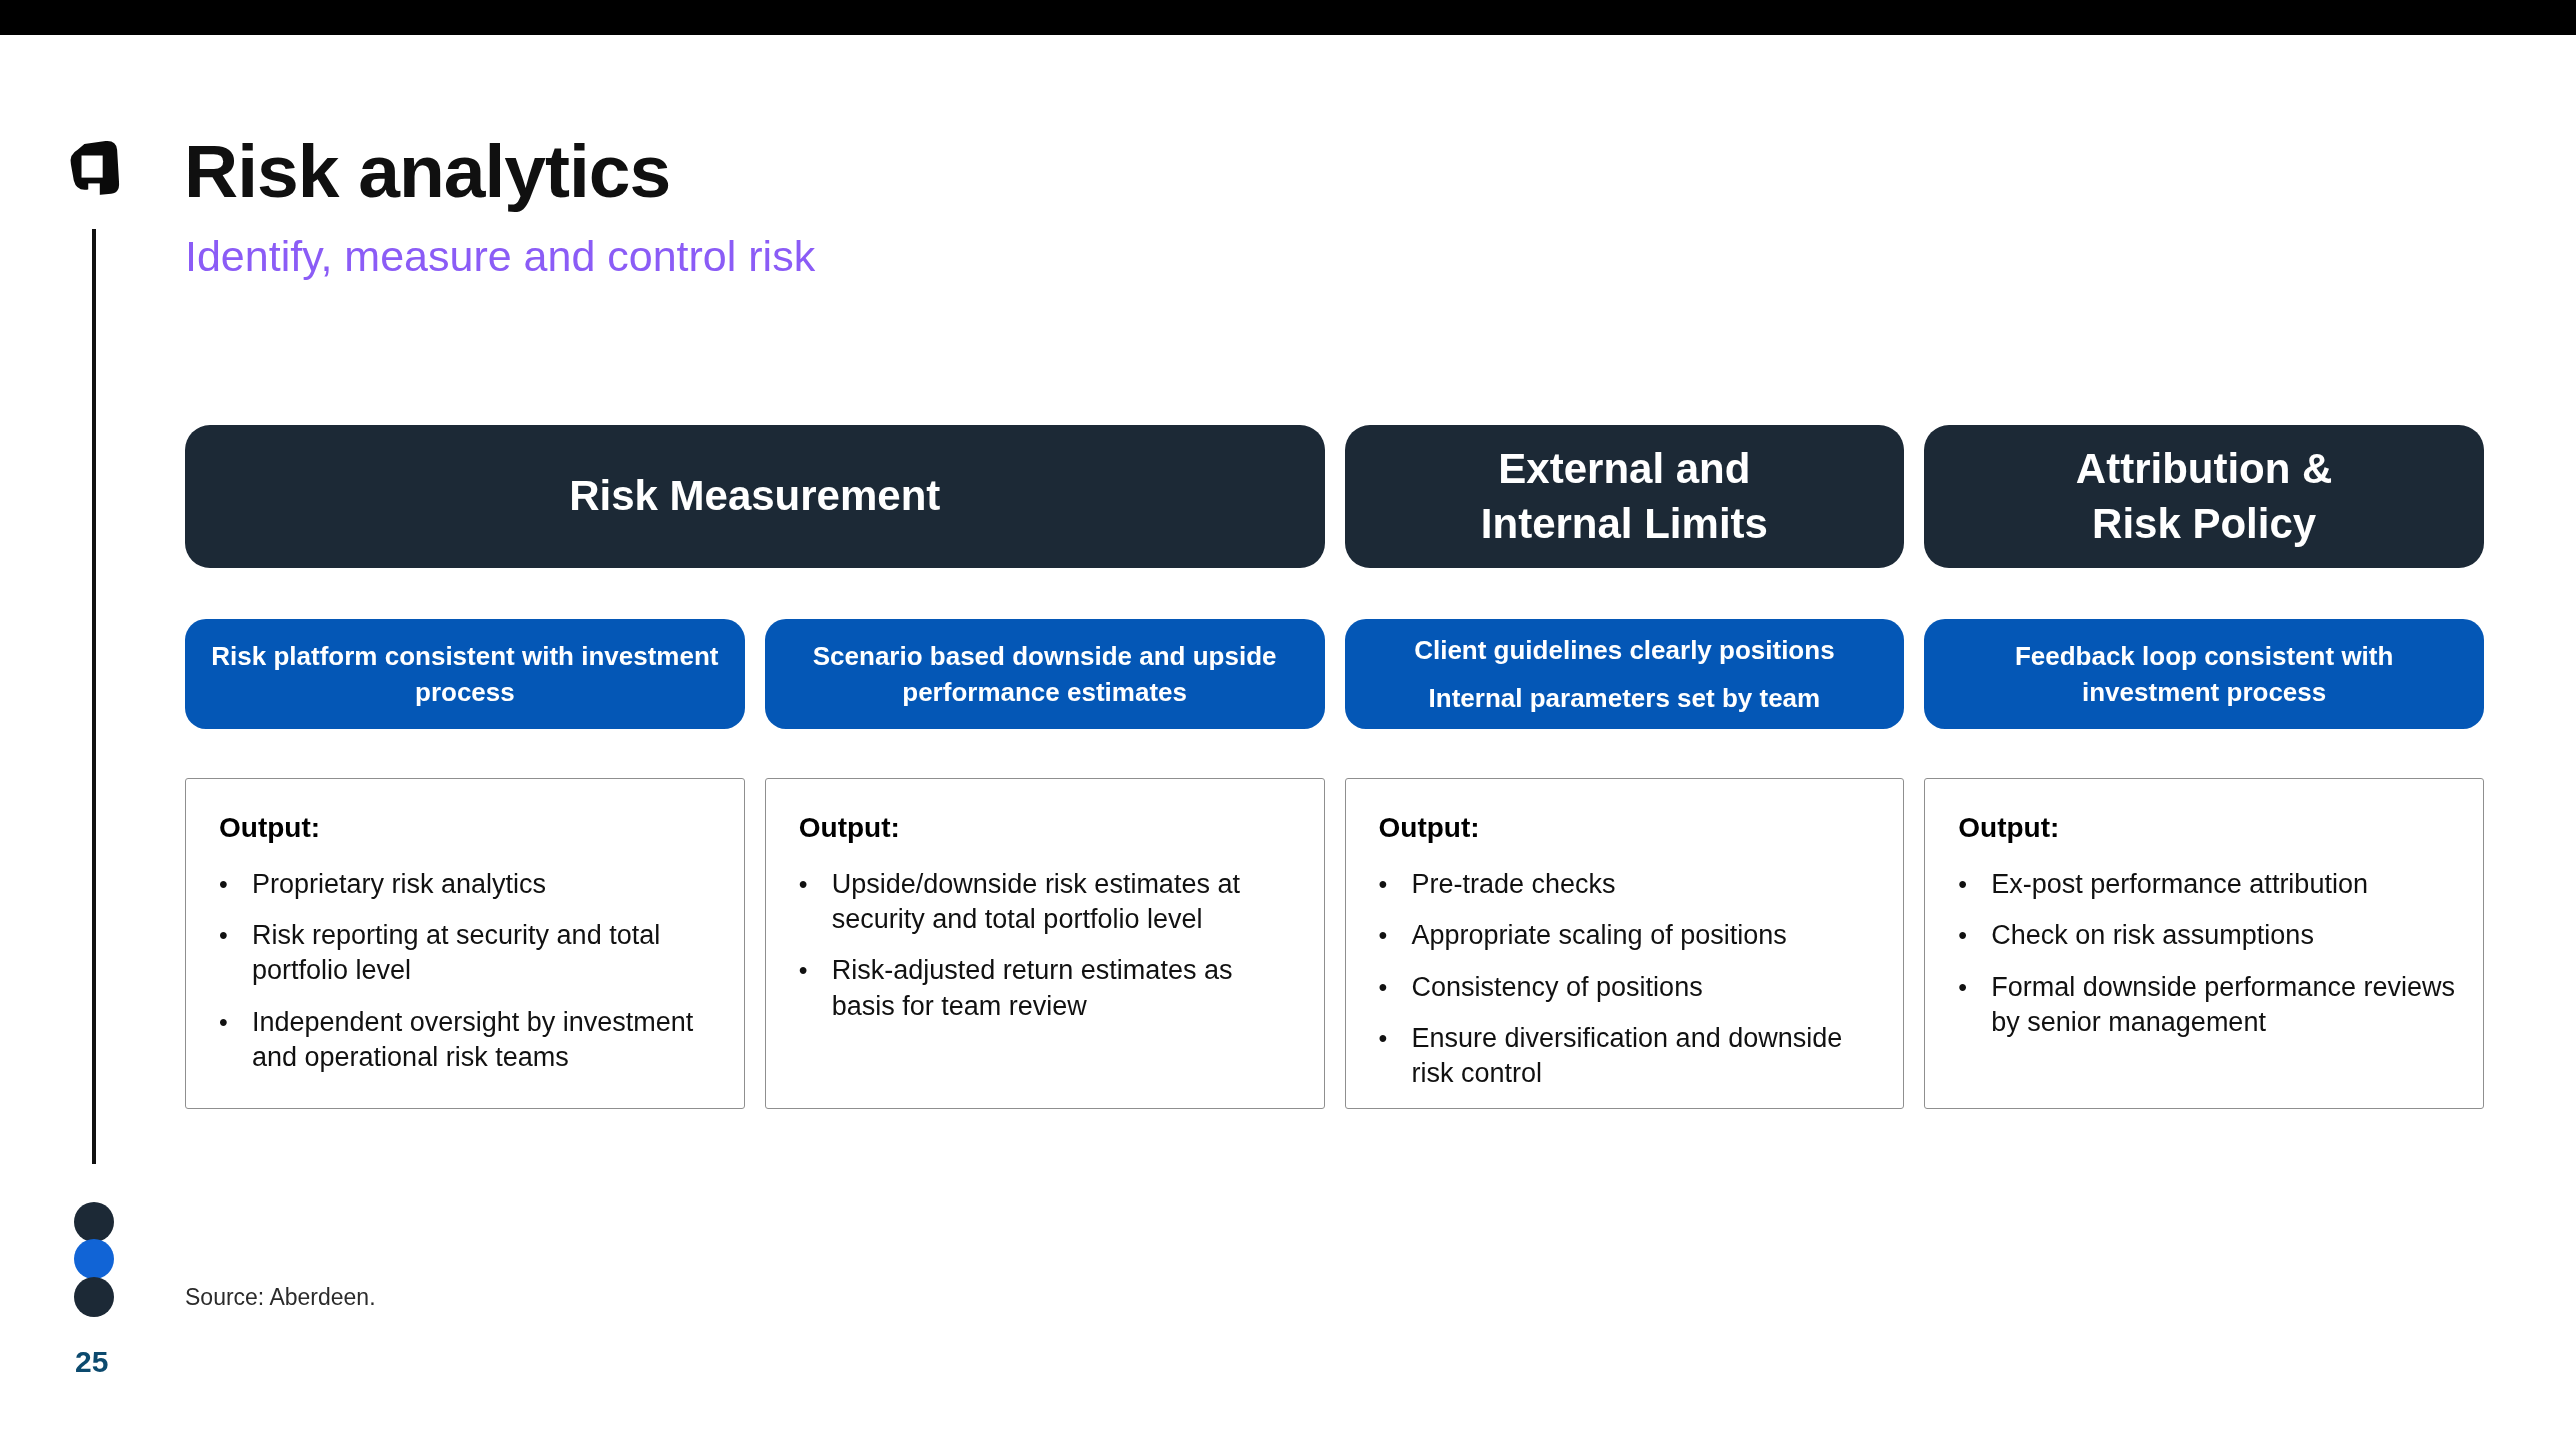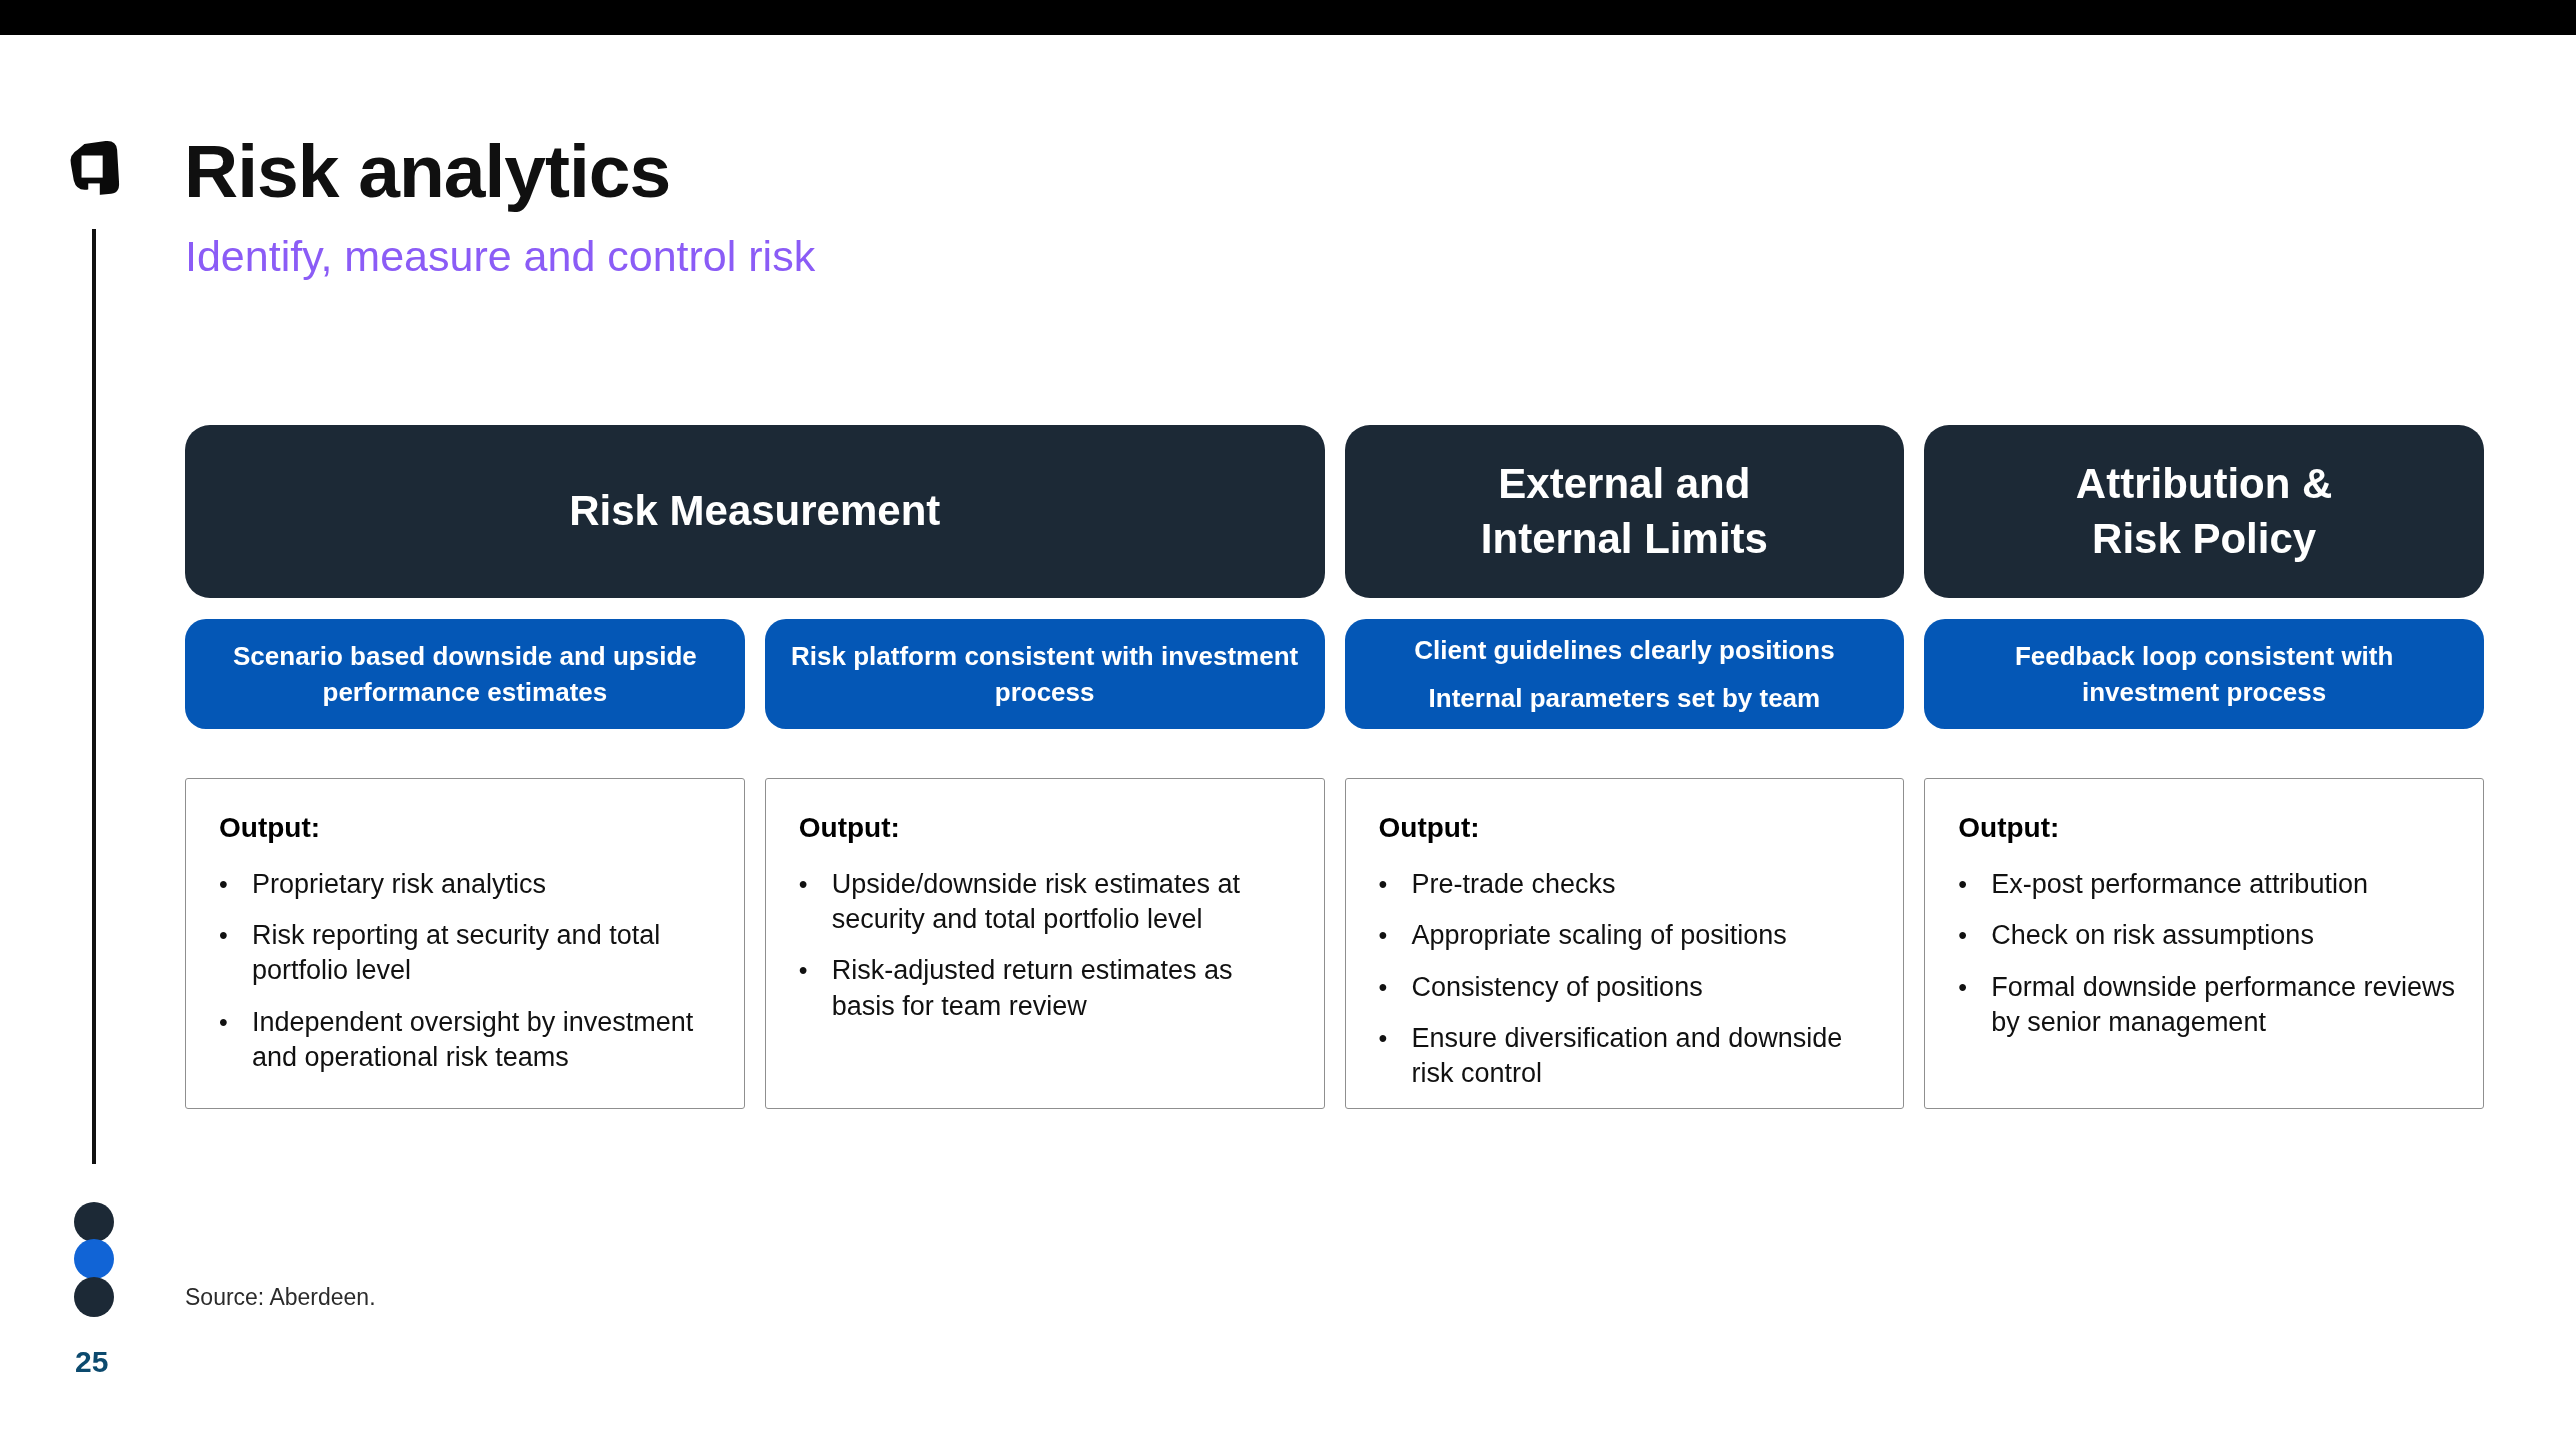--- a/index.html
+++ b/index.html
@@ -25,21 +25,21 @@
     font-weight:700;color:#101010;letter-spacing:-1px;
   }
   .subtitle{
     position:absolute;left:185px;top:232px;font-size:43px;line-height:1.15;
     font-weight:400;color:#8b5cf6;letter-spacing:0px;
   }
 
   
   .row{position:absolute;left:185px;width:2299px;display:grid;grid-template-columns:repeat(4,1fr);column-gap:20px;}
 
-  .row.headers{top:425px;height:173px;}
+  .row.headers{top:425px;height:143px;}
   .hbox{
     background:#1C2936;border-radius:25px;color:#ffffff;
     display:flex;flex-direction:column;align-items:center;justify-content:center;
     text-align:center;font-weight:700;font-size:42px;line-height:1.3;letter-spacing:0px;
   }
   .hbox.span2{grid-column:1 / span 2;}
 
   .row.blues{top:619px;height:110px;}
   .bbox{
     background:#0457B6;border-radius:21px;color:#ffffff;
@@ -89,26 +89,26 @@
       <span class="ln">Internal Limits</span>
     </div>
     <div class="hbox">
       <span class="ln">Attribution &amp;</span>
       <span class="ln">Risk Policy</span>
     </div>
   </div>
 
   <div class="row blues">
     <div class="bbox">
+      <span class="ln">Risk platform consistent with investment</span>
+      <span class="ln">process</span>
+    </div>
+    <div class="bbox">
       <span class="ln">Scenario based downside and upside</span>
       <span class="ln">performance estimates</span>
-    </div>
-    <div class="bbox">
-      <span class="ln">Risk platform consistent with investment</span>
-      <span class="ln">process</span>
     </div>
     <div class="bbox split">
       <span class="ln">Client guidelines clearly positions</span>
       <span class="ln">Internal parameters set by team</span>
     </div>
     <div class="bbox">
       <span class="ln">Feedback loop consistent with</span>
       <span class="ln">investment process</span>
     </div>
   </div>

